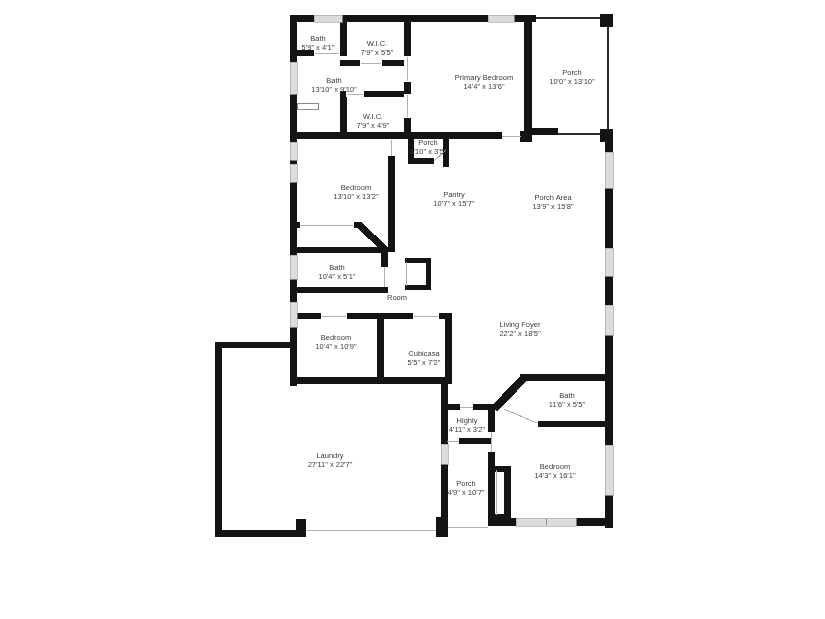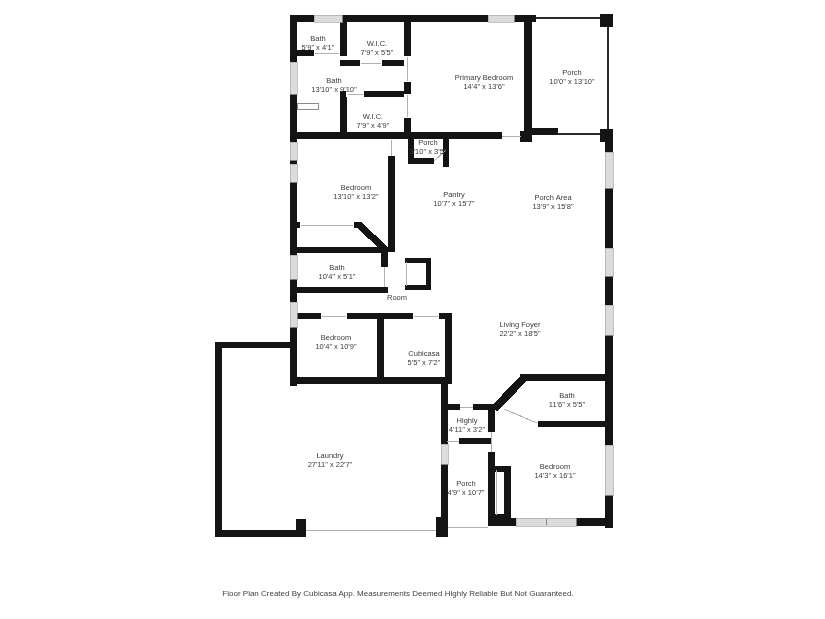--- a/index.html
+++ b/index.html
@@ -261,15 +261,14 @@
     <div>Porch</div>
     <div>4'9" x 10'7"</div>
   </div>
   <div class="room-label" style="left:555px;top:471px">
     <div>Bedroom</div>
     <div>14'3" x 16'1"</div>
   </div>
 
   <div class="watermark">StellarMLS</div>
 
-  <div class="footer">Floor Plan Created By Cubicasa App. Measurements Deemed Highly Reliable But Not Guaranteed.</div>
 
 </div>
 
 </body></html>

